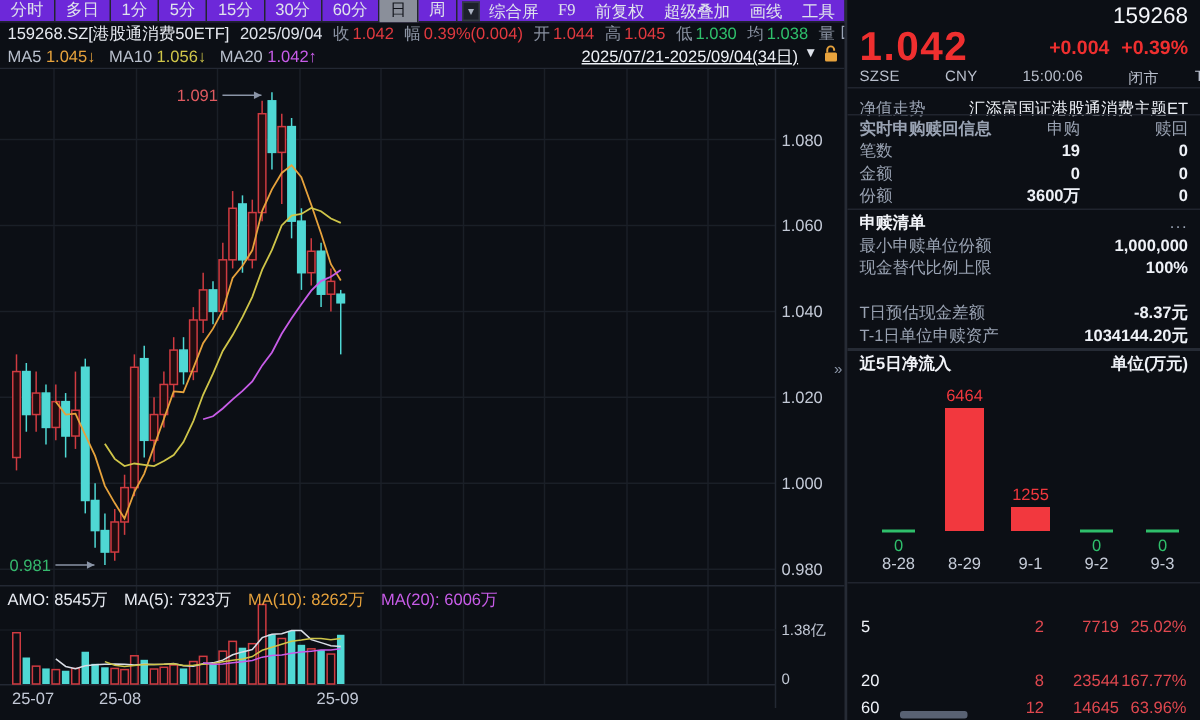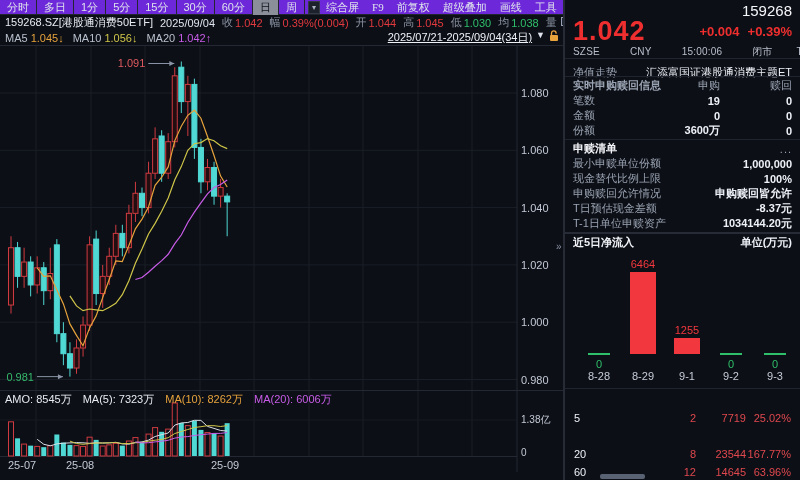--- a/index.html
+++ b/index.html
@@ -389,24 +389,20 @@
     </div>
 
     <div class="prow" style="top:156px;height:15px;">
       <span class="plabel">最小申赎单位份额</span>
       <span class="pvalue">1,000,000</span>
     </div>
     <div class="prow" style="top:171px;height:15px;align-items:center;">
       <span class="plabel">现金替代比例上限</span>
       <span class="pvalue">100%</span>
     </div>
-    <div class="prow" style="top:186px;height:15px;">
-      <span class="plabel">申购赎回允许情况</span>
-      <span class="pvalue">申购赎回皆允许</span>
-    </div>
     <div class="prow" style="top:201px;height:15px;">
       <span class="plabel">T日预估现金差额</span>
       <span class="pvalue">-8.37元</span>
     </div>
     <div class="prow" style="top:216px;height:15px;">
       <span class="plabel">T-1日单位申赎资产</span>
       <span class="pvalue">1034144.20元</span>
     </div>
 
     <div class="pdiv2" style="top:232px;"></div>

